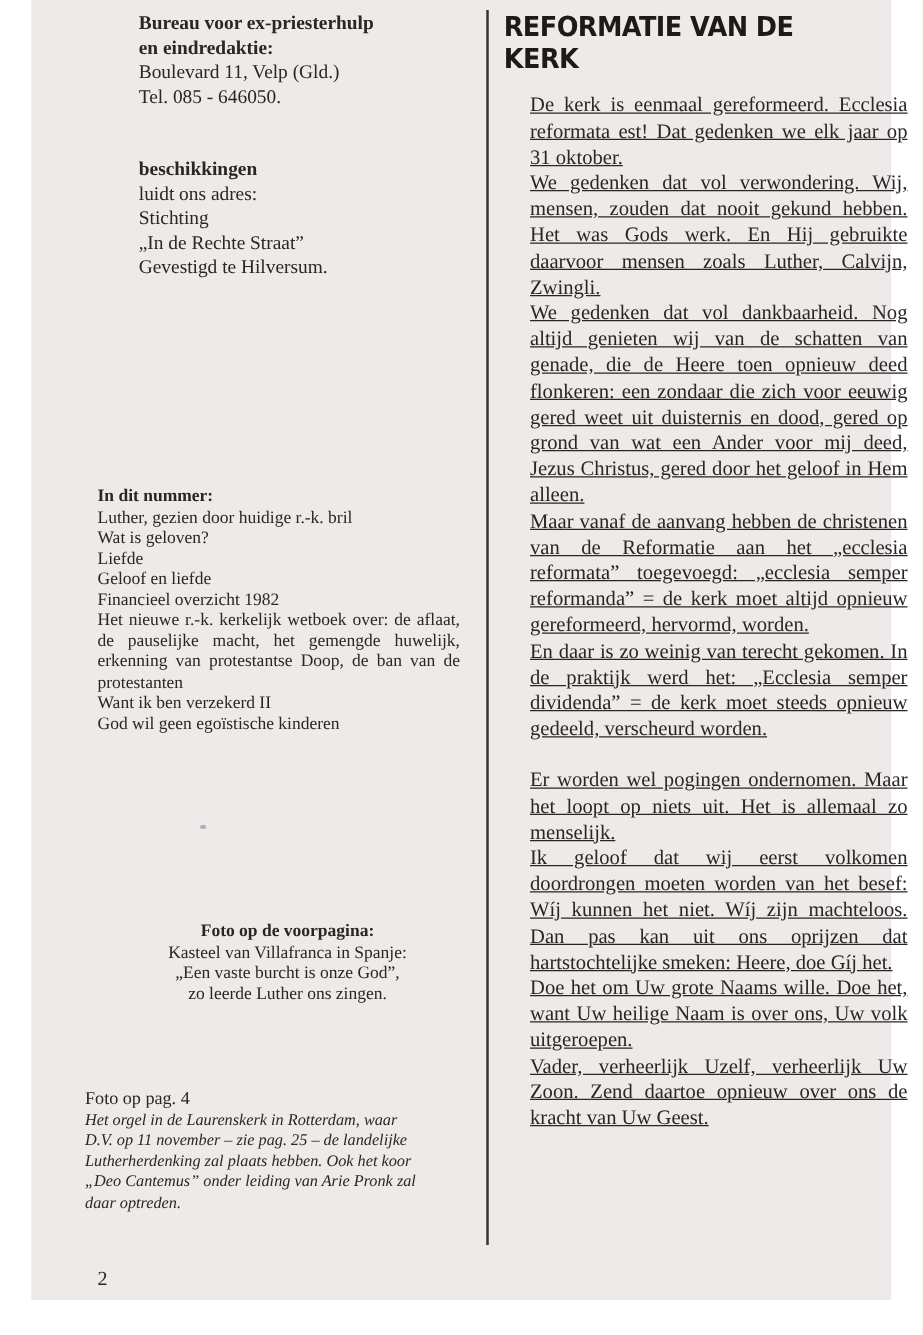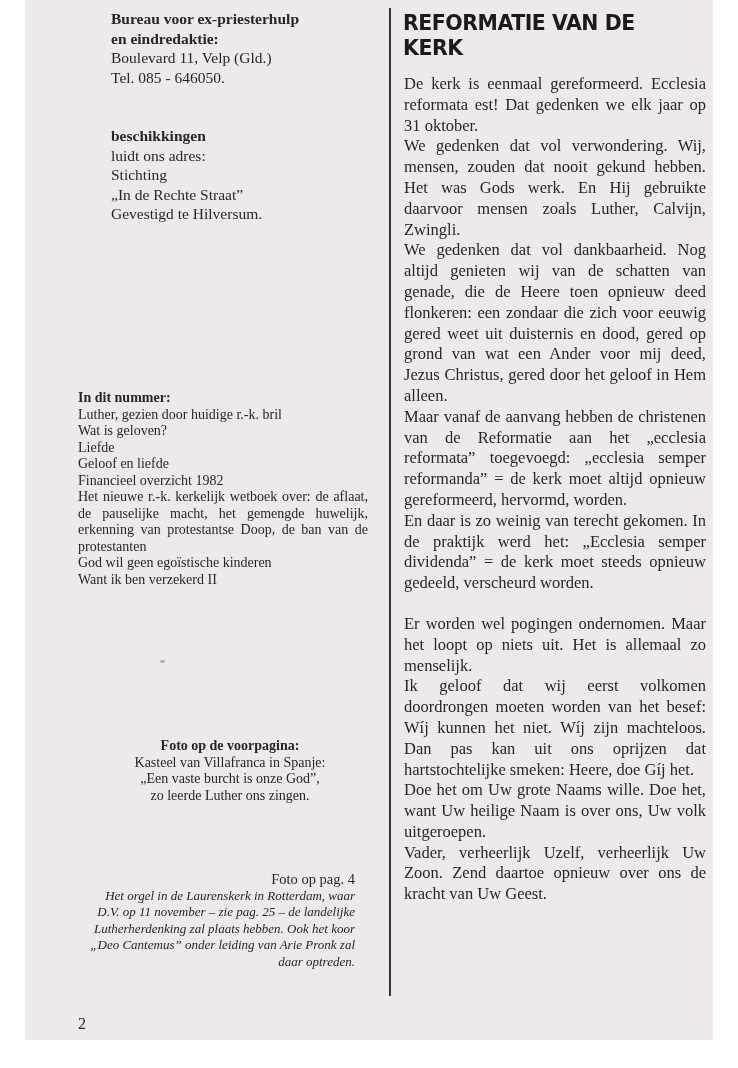--- a/index.html
+++ b/index.html
@@ -12,21 +12,21 @@
     background: #efeaea;
   }
   .divider {
     position: absolute; left: 389px; top: 8px; width: 1.5px; height: 988px; background: #3a3434;
   }
   .left { position: absolute; left: 78px; width: 300px; }
   .lblock { font-size: 15.5px; line-height: 19.5px; margin-left: 33px; }
   .b { font-weight: bold; }
   .small { font-size: 14px; line-height: 16.5px; }
   .ital { font-style: italic; font-size: 13px; line-height: 16.6px; }
-  .right { position: absolute; left: 404px; width: 302px; }
+  .right { position: absolute; left: 424px; width: 302px; text-decoration: underline; }
   .title {
     position: absolute; left: 403px; top: 10px; width: 310px;
     font-family: "DejaVu Sans", sans-serif; font-weight: bold; font-size: 22px; letter-spacing: -0.5px;
     transform: scaleX(0.93); transform-origin: left top; color: #1e1a1a;
   }
   .body { font-size: 16.5px; line-height: 20.8px; text-align: justify; }
   .body p { margin: 0; }
   .pagenum { position: absolute; left: 78px; top: 1015px; font-size: 16px; }
   .speck { position: absolute; left: 160px; top: 660px; width: 5px; height: 3px; background: #888; border-radius: 2px; opacity: 0.6; }
 </style>
@@ -52,34 +52,34 @@
 </div>
 
 <div class="left small" style="top:390px; width:290px; text-align:justify;">
   <div class="b">In dit nummer:</div>
   <div>Luther, gezien door huidige r.-k. bril</div>
   <div>Wat is geloven?</div>
   <div>Liefde</div>
   <div>Geloof en liefde</div>
   <div>Financieel overzicht 1982</div>
   <div>Het nieuwe r.-k. kerkelijk wetboek over: de aflaat, de pauselijke macht, het gemengde huwelijk, erkenning van protestantse Doop, de ban van de protestanten</div>
+  <div>Want ik ben verzekerd II</div>
   <div>God wil geen egoïstische kinderen</div>
-  <div>Want ik ben verzekerd II</div>
 </div>
 
 <div class="speck"></div>
 
 <div class="left small" style="top:738px; left:80px;text-align:center;">
   <div class="b">Foto op de voorpagina:</div>
   <div>Kasteel van Villafranca in Spanje:</div>
   <div>„Een vaste burcht is onze God”,</div>
   <div>zo leerde Luther ons zingen.</div>
 </div>
 
-<div class="left" style="top:871px; left:80px; width:275px;text-align:right;">
+<div class="left" style="top:871px; left:68px; width:275px;">
   <div class="small" style="font-size:14.5px">Foto op pag. 4</div>
   <div class="ital">Het orgel in de Laurenskerk in Rotterdam, waar D.V. op 11 november – zie pag. 25 – de landelijke Lutherherdenking zal plaats hebben. Ook het koor „Deo Cantemus” onder leiding van Arie Pronk zal daar optreden.</div>
 </div>
 
 <div class="pagenum">2</div>
 
 <div class="title">REFORMATIE VAN DE KERK</div>
 
 <div class="right body" style="top:74px">
   <p>De kerk is eenmaal gereformeerd. Ecclesia reformata est! Dat gedenken we elk jaar op 31 oktober.</p>

